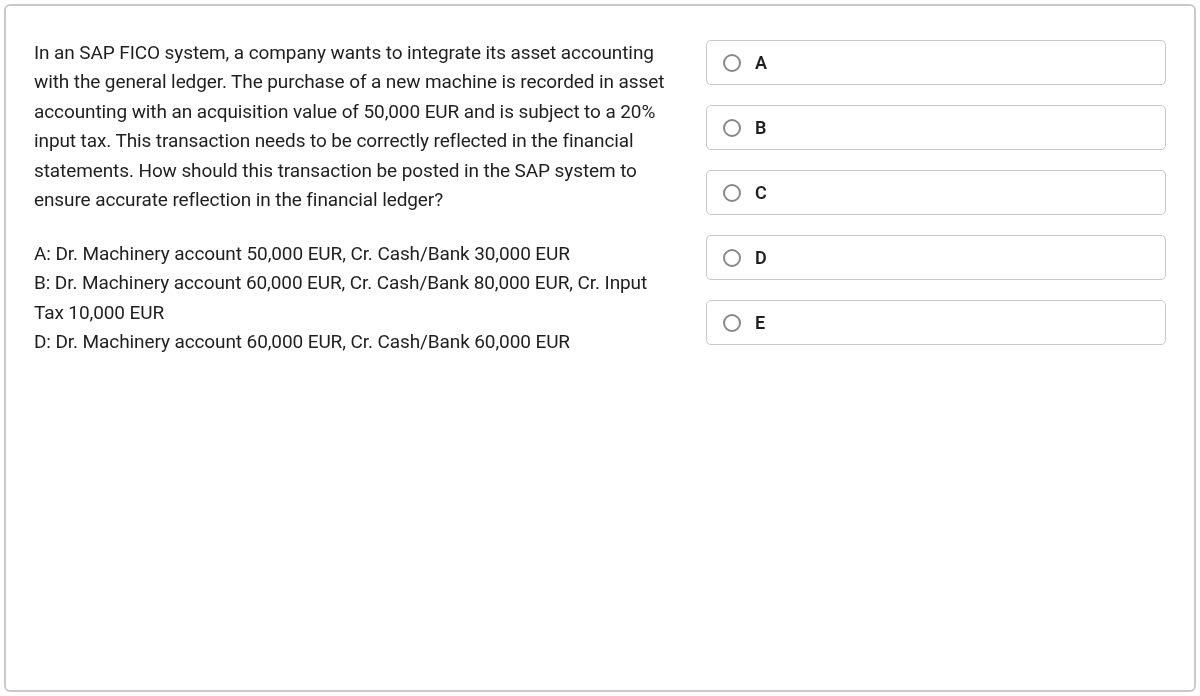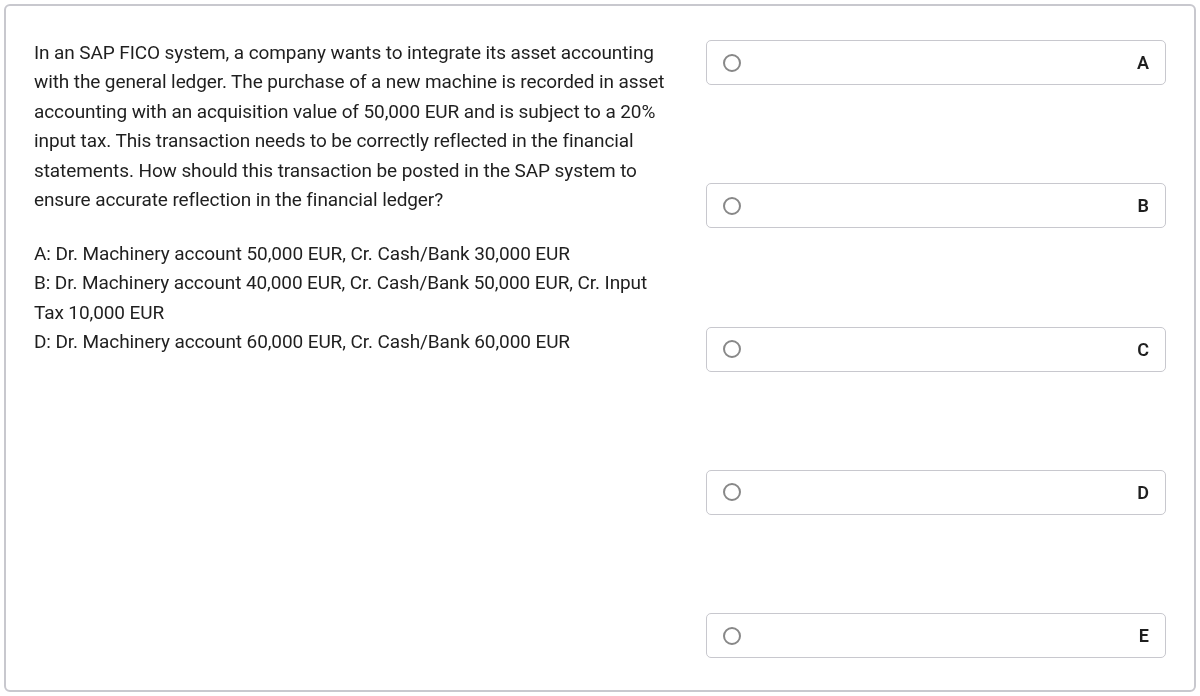--- a/index.html
+++ b/index.html
@@ -1,19 +1,18 @@
 <!DOCTYPE html>
 <html><head>
   <meta charset="utf-8">
   <style>
     * {
       margin: 0;
       padding: 0;
       box-sizing: border-box;
-      justify-content: space-between;
     }
     body {
       font-family: -apple-system, BlinkMacSystemFont, "Segoe UI", Roboto, Helvetica, Arial, sans-serif;
       background: #fff;
       padding: 4px;
       width: 1200px;
       height: 696px;
     }
     .container {
       border: 2px solid #c8c8ce;
@@ -69,21 +68,21 @@
     }
   </style>
 </head>
 <body>
 
 <div class="container">
   <div class="left-column">
     <p class="question-text">In an SAP FICO system, a company wants to integrate its asset accounting with the general ledger. The purchase of a new machine is recorded in asset accounting with an acquisition value of 50,000 EUR and is subject to a 20% input tax. This transaction needs to be correctly reflected in the financial statements. How should this transaction be posted in the SAP system to ensure accurate reflection in the financial ledger?</p>
     <div class="answers-text">
       <div>A: Dr. Machinery account 50,000 EUR, Cr. Cash/Bank 30,000 EUR</div>
-      <div>B: Dr. Machinery account 40,000 EUR, Cr. Cash/Bank 50,000 EUR, Cr. Input Tax 10,000 EUR</div>
+      <div>B: Dr. Machinery account 60,000 EUR, Cr. Cash/Bank 80,000 EUR, Cr. Input Tax 10,000 EUR</div>
       <div>D: Dr. Machinery account 60,000 EUR, Cr. Cash/Bank 60,000 EUR</div>
     </div>
   </div>
   <div class="right-column">
     <div class="option">
       <span class="radio-circle"></span>
       <span class="option-label">A</span>
     </div>
     <div class="option">
       <span class="radio-circle"></span>

